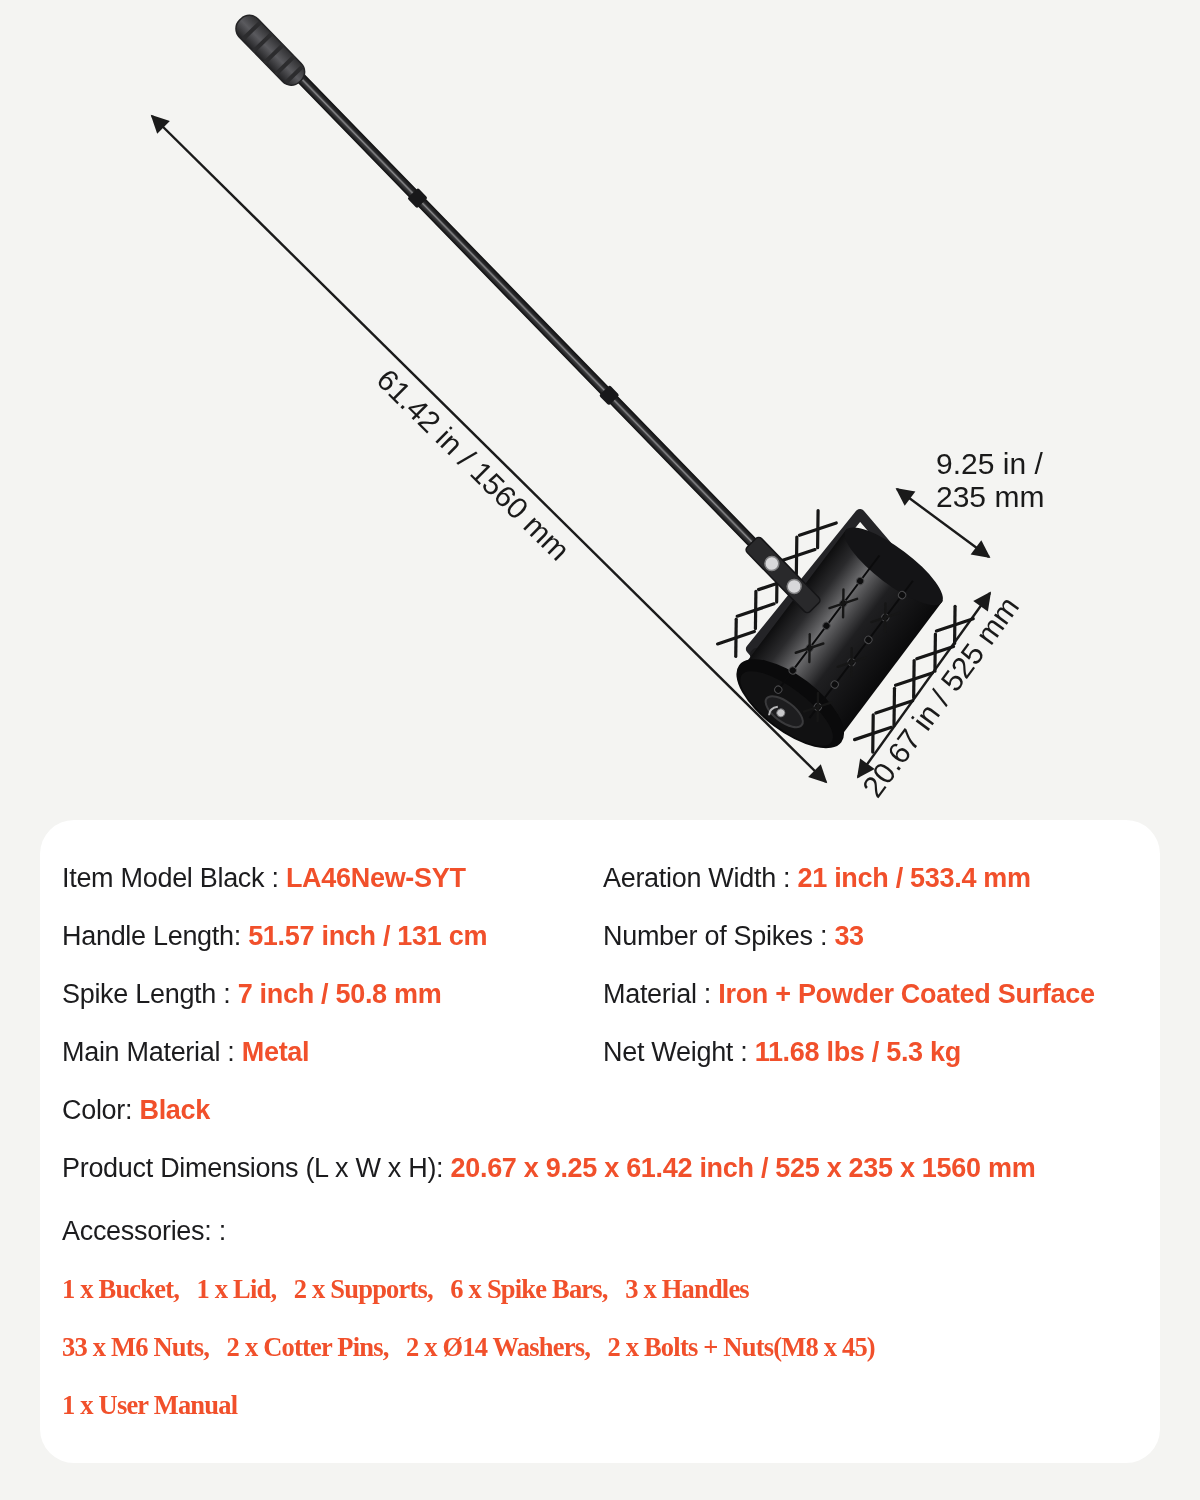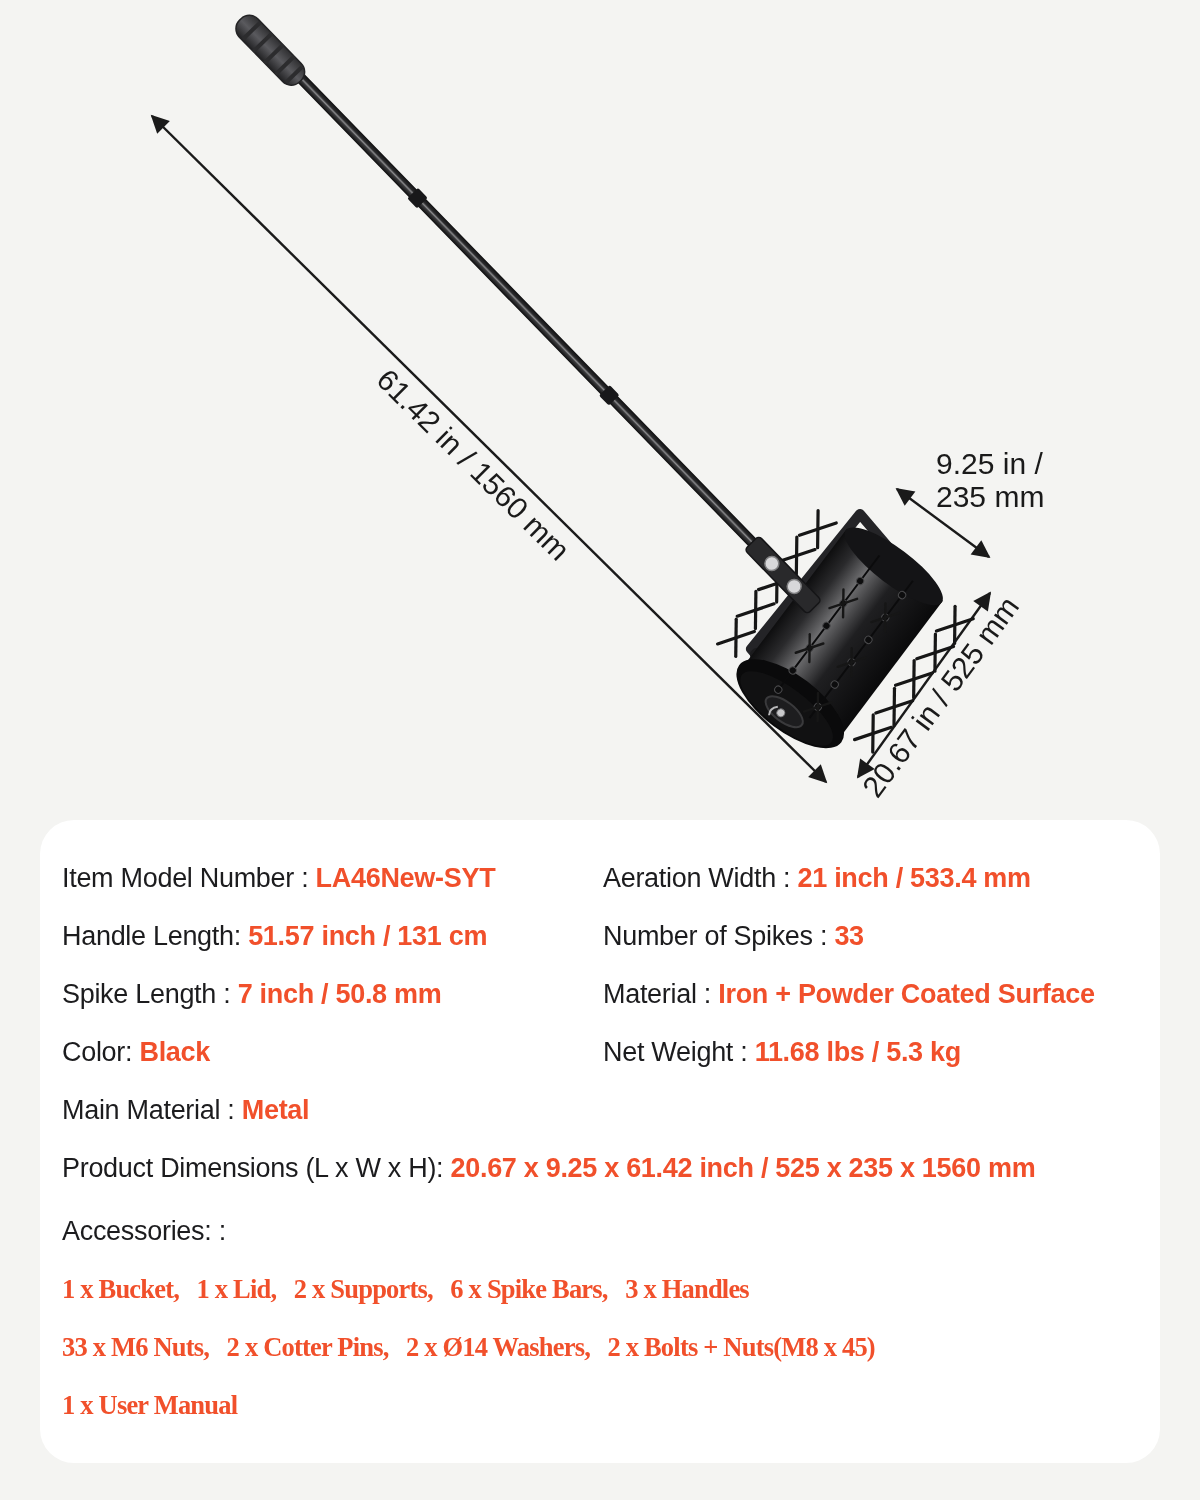--- a/index.html
+++ b/index.html
@@ -176,25 +176,25 @@
         <line x1="20" y1="-13" x2="20" y2="13"></line>
         <line x1="33" y1="-11" x2="33" y2="11"></line>
       </g>
     </g>
   </svg>
 </div>
 
 <div class="spec-card">
   <div class="cols">
     <div class="col">
-      <div class="row"><span class="lbl">Item Model Number : </span><span class="val">LA46New-SYT</span></div>
+      <div class="row"><span class="lbl">Item Model Black : </span><span class="val">LA46New-SYT</span></div>
       <div class="row"><span class="lbl">Handle Length: </span><span class="val">51.57 inch / 131 cm</span></div>
       <div class="row"><span class="lbl">Spike Length : </span><span class="val">7 inch / 50.8 mm</span></div>
+      <div class="row"><span class="lbl">Main Material : </span><span class="val">Metal</span></div>
       <div class="row"><span class="lbl">Color: </span><span class="val">Black</span></div>
-      <div class="row"><span class="lbl">Main Material : </span><span class="val">Metal</span></div>
     </div>
     <div class="col">
       <div class="row"><span class="lbl">Aeration Width : </span><span class="val">21 inch / 533.4 mm</span></div>
       <div class="row"><span class="lbl">Number of Spikes : </span><span class="val">33</span></div>
       <div class="row"><span class="lbl">Material : </span><span class="val">Iron + Powder Coated Surface</span></div>
       <div class="row"><span class="lbl">Net Weight : </span><span class="val">11.68 lbs / 5.3 kg</span></div>
     </div>
   </div>
 
   <div class="row"><span class="lbl">Product Dimensions (L x W x H): </span><span class="val">20.67 x 9.25 x 61.42 inch / 525 x 235 x 1560 mm</span></div>

